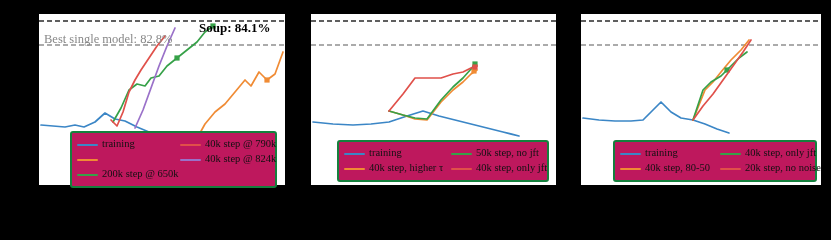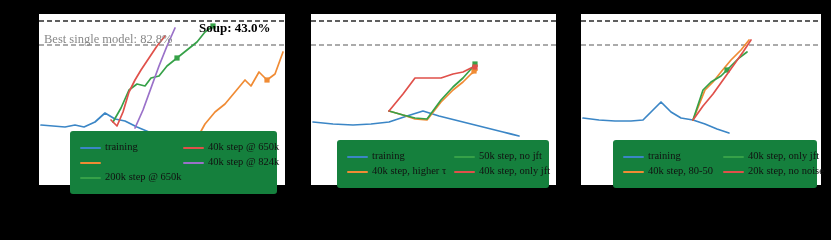--- a/index.html
+++ b/index.html
@@ -6,21 +6,21 @@
   body{width:831px;height:209px;overflow:hidden;font-family:"Liberation Serif",serif;}
   .figure{position:relative;width:831px;height:209px;background:#000;}
   .panel{position:absolute;top:14px;height:171px;background:#ffffff;}
   #panel-1{left:39px;width:246px;}
   #panel-2{left:311px;width:245px;}
   #panel-3{left:581px;width:240px;}
   .panel svg{display:block;width:100%;height:100%;}
   .annot{position:absolute;white-space:nowrap;pointer-events:none;}
   #annot-best{left:44px;top:32px;font-size:12.5px;color:#888888;font-family:"Liberation Serif",serif;}
   #annot-soup{left:199px;top:20px;font-size:13px;color:#000000;font-weight:bold;font-family:"Liberation Serif",serif;}
-  .legend{position:absolute;background:#15803d;border:5px solid #15803d;border-radius:3px;
+  .legend{position:absolute;background:#be185d;border:2px solid #15803d;border-radius:3px;
           display:grid;grid-auto-flow:column;align-content:start;
           padding:4px 6px 4px 5px;box-sizing:border-box;}
   #legend-1{left:70px;top:131px;width:207px;grid-template-rows:repeat(3,1fr);grid-template-columns:103px 104px;}
   #legend-2{left:337px;top:140px;width:212px;grid-template-rows:repeat(2,1fr);grid-template-columns:107px 105px;}
   #legend-3{left:613px;top:140px;width:204px;grid-template-rows:repeat(2,1fr);grid-template-columns:100px 104px;}
   .legend-item{display:flex;align-items:center;gap:4px;height:15px;}
   .swatch{display:block;width:21px;height:2px;flex:0 0 21px;border-radius:1px;}
   .legend-label{font-size:10.5px;color:#111;line-height:1;font-family:"Liberation Serif",serif;}
 </style>
 </head>
@@ -36,36 +36,36 @@
         <polyline points="134,126 146,130 156,128 166,110 176,98 186,90 196,78 206,66 212,72 220,58 228,66 236,60 244,38" fill="none" stroke="#f08b34" stroke-width="1.7" stroke-linejoin="round" stroke-linecap="round"></polyline>
         <rect x="225.4" y="63.4" width="5.2" height="5.2" fill="#f08b34"></rect>
         <polyline points="74,108 82,94 90,76 98,70 106,72 112,64 120,62 128,52 138,44 148,36 158,28 166,18 174,12" fill="none" stroke="#36a148" stroke-width="1.7" stroke-linejoin="round" stroke-linecap="round"></polyline>
         <rect x="135.4" y="41.4" width="5.2" height="5.2" fill="#36a148"></rect>
         <rect x="171.4" y="9.4" width="5.2" height="5.2" fill="#36a148"></rect>
         <polyline points="72,106 78,112 84,98 90,78 96,66 102,56 110,44 118,32 126,22" fill="none" stroke="#e0504a" stroke-width="1.7" stroke-linejoin="round" stroke-linecap="round"></polyline>
         <polyline points="96,114 104,96 112,74 120,52 128,32 136,14" fill="none" stroke="#9a71c9" stroke-width="1.7" stroke-linejoin="round" stroke-linecap="round"></polyline>
       </svg>
   </div>
   <div class="annot" id="annot-best">Best single model: 82.8%</div>
-  <div class="annot" id="annot-soup">Soup: 43.0%</div>
+  <div class="annot" id="annot-soup">Soup: 84.1%</div>
   <div class="legend" id="legend-1">
       <div class="legend-item">
         <span class="swatch" style="background: rgb(59, 134, 198);"></span>
         <span class="legend-label">training</span>
       </div>
       <div class="legend-item">
         <span class="swatch" style="background: rgb(240, 139, 52);"></span>
       </div>
       <div class="legend-item">
         <span class="swatch" style="background: rgb(54, 161, 72);"></span>
         <span class="legend-label">200k step @ 650k</span>
       </div>
       <div class="legend-item">
         <span class="swatch" style="background: rgb(224, 80, 74);"></span>
-        <span class="legend-label">40k step @ 650k</span>
+        <span class="legend-label">40k step @ 790k</span>
       </div>
       <div class="legend-item">
         <span class="swatch" style="background: rgb(154, 113, 201);"></span>
         <span class="legend-label">40k step @ 824k</span>
       </div>
     </div>
 
   <div class="panel" id="panel-2">
     <svg viewBox="0 0 245 171" preserveAspectRatio="none">
         <line x1="0" x2="245" y1="7" y2="7" stroke="#2b2b2b" stroke-width="1.6" stroke-dasharray="5,3"></line>

